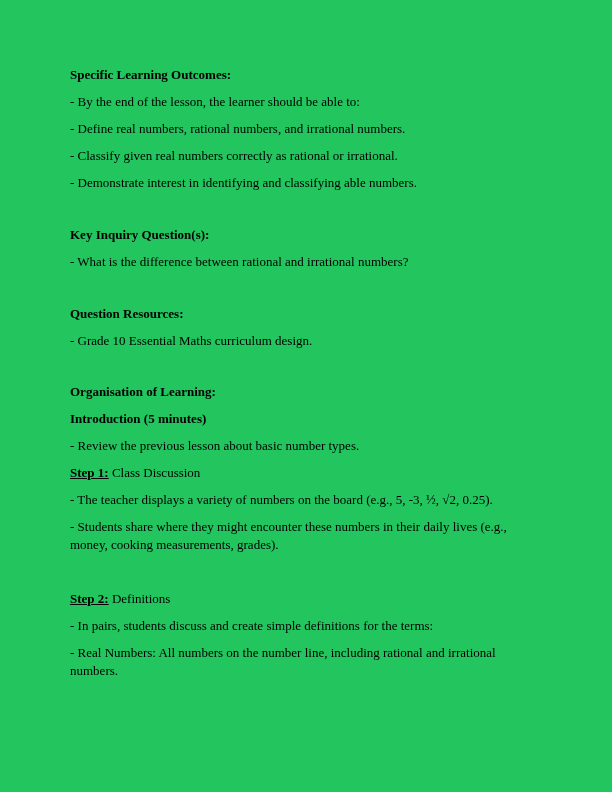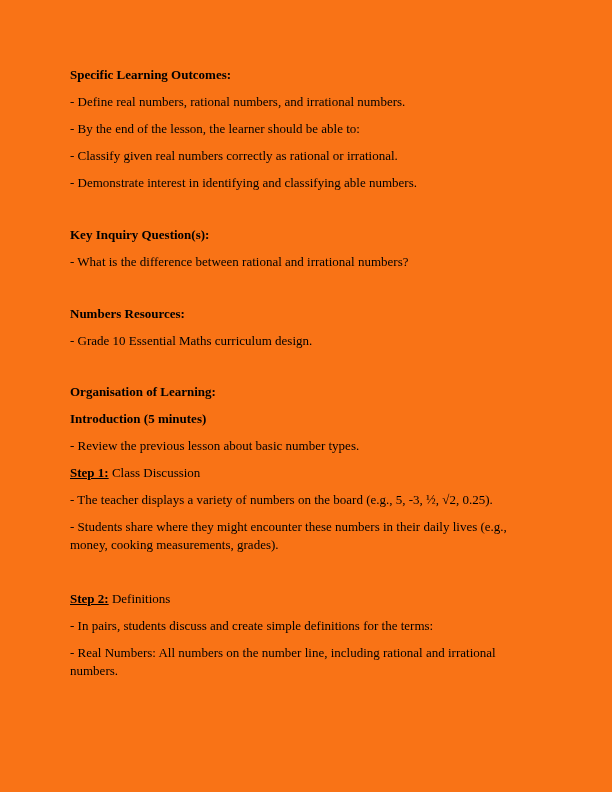--- a/index.html
+++ b/index.html
@@ -7,21 +7,21 @@
   html, body {
     background: #ffffff;
     font-family: "Liberation Serif", "DejaVu Serif", serif;
   }
 
   .page {
     position: relative;
     width: 612px;
     height: 792px;
     margin: 0 auto;
-    background: #f97316;
+    background: #22c55e;
     color: #000000;
     padding: 66px 70px 40px 70px;
     overflow: hidden;
   }
 
   .page p, .page h3 {
     font-size: 13px;
     line-height: 1.38;
     font-weight: normal;
     margin: 0 0 9px 0;
@@ -47,29 +47,29 @@
     font-weight: bold;
     text-decoration: underline;
   }
 </style>
 </head>
 <body>
 
 <div class="page">
 
   <h3>Specific Learning Outcomes:</h3>
+  <p>- By the end of the lesson, the learner should be able to:</p>
   <p>- Define real numbers, rational numbers, and irrational numbers.</p>
-  <p>- By the end of the lesson, the learner should be able to:</p>
   <p>- Classify given real numbers correctly as rational or irrational.</p>
   <p>- Demonstrate interest in identifying and classifying able numbers.</p>
 
   <h3 class="section-gap">Key Inquiry Question(s):</h3>
   <p>- What is the difference between rational and irrational numbers?</p>
 
-  <h3 class="section-gap">Numbers Resources:</h3>
+  <h3 class="section-gap">Question Resources:</h3>
   <p>- Grade 10 Essential Maths curriculum design.</p>
 
   <h3 class="section-gap">Organisation of Learning:</h3>
   <h3>Introduction (5 minutes)</h3>
   <p>- Review the previous lesson about basic number types.</p>
 
 
   <p>
     <span class="bold-lead">Step 1:</span><span> Class Discussion</span>
   </p>

